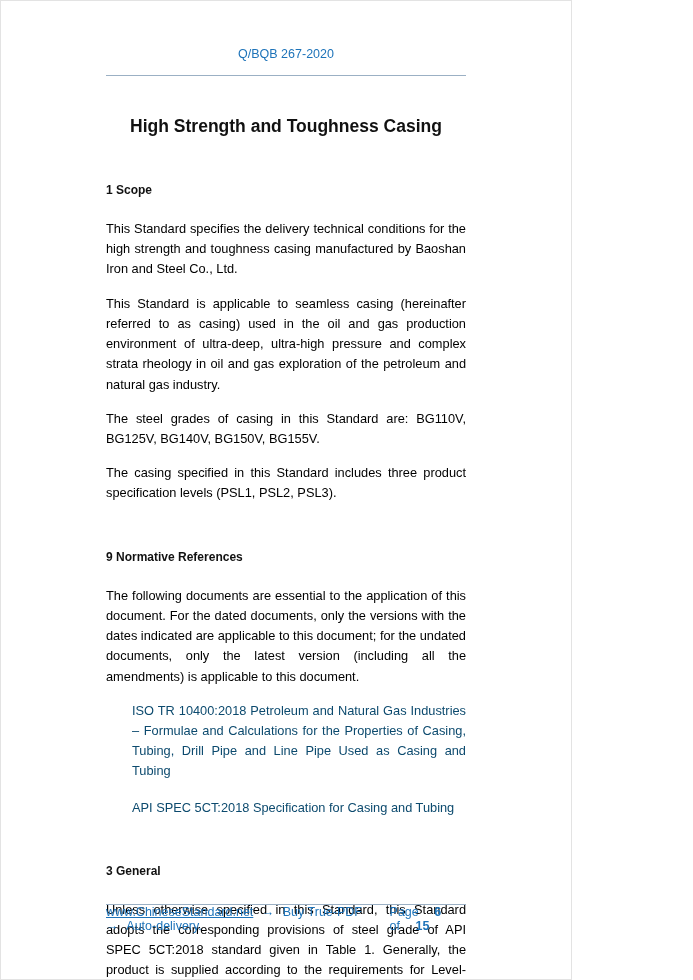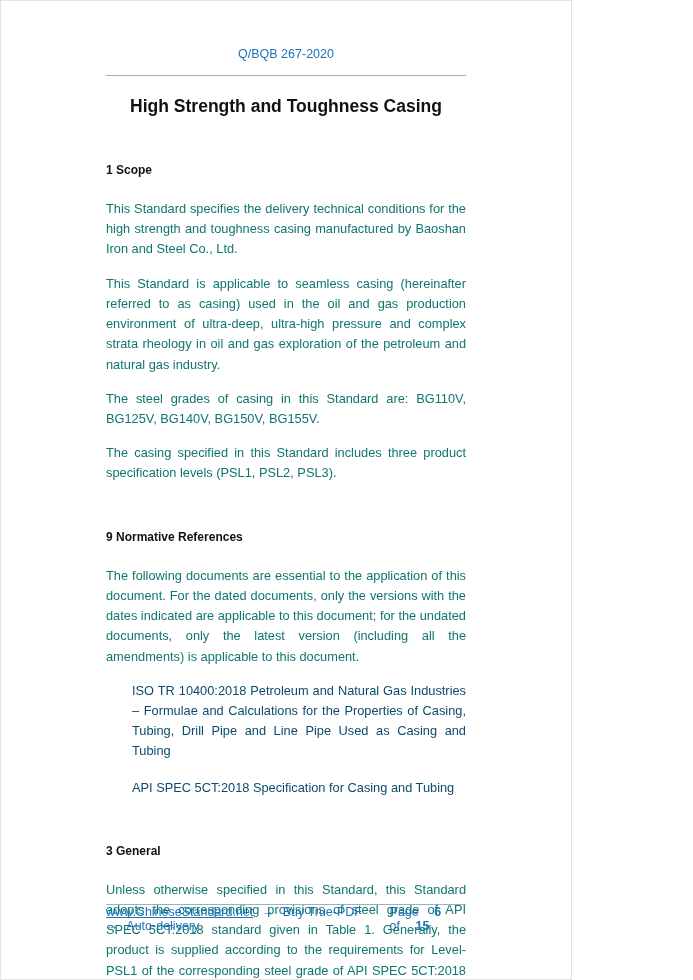--- a/index.html
+++ b/index.html
@@ -31,38 +31,38 @@
   .doc-number {
     color: #1d73b9;
     font-size: 12.5px;
   }
   .header-rule {
     border: none;
     border-top: 1px solid #9bb0c4;
     margin: 14px 0 0 0;
   }
   .doc-title {
-    margin: 20px 0 0 0;
+    margin: 40px 0 0 0;
     text-align: center;
     font-size: 17.5px;
     font-weight: bold;
     color: #111111;
   }
   h2.section-heading {
     font-size: 12px;
     font-weight: bold;
     color: #111111;
     margin: 46px 0 22px 0;
   }
   p.body-para {
     font-size: 12.8px;
     line-height: 1.58;
     text-align: justify;
     margin: 0 0 14px 0;
-    color: #0f766e;
+    color: #000000;
   }
   p.ref-para {
     font-size: 12.8px;
     line-height: 1.58;
     text-align: justify;
     margin: 0 0 16px 0;
     padding-left: 26px;
     color: #0c4a6e;
   }
   .doc-footer {

